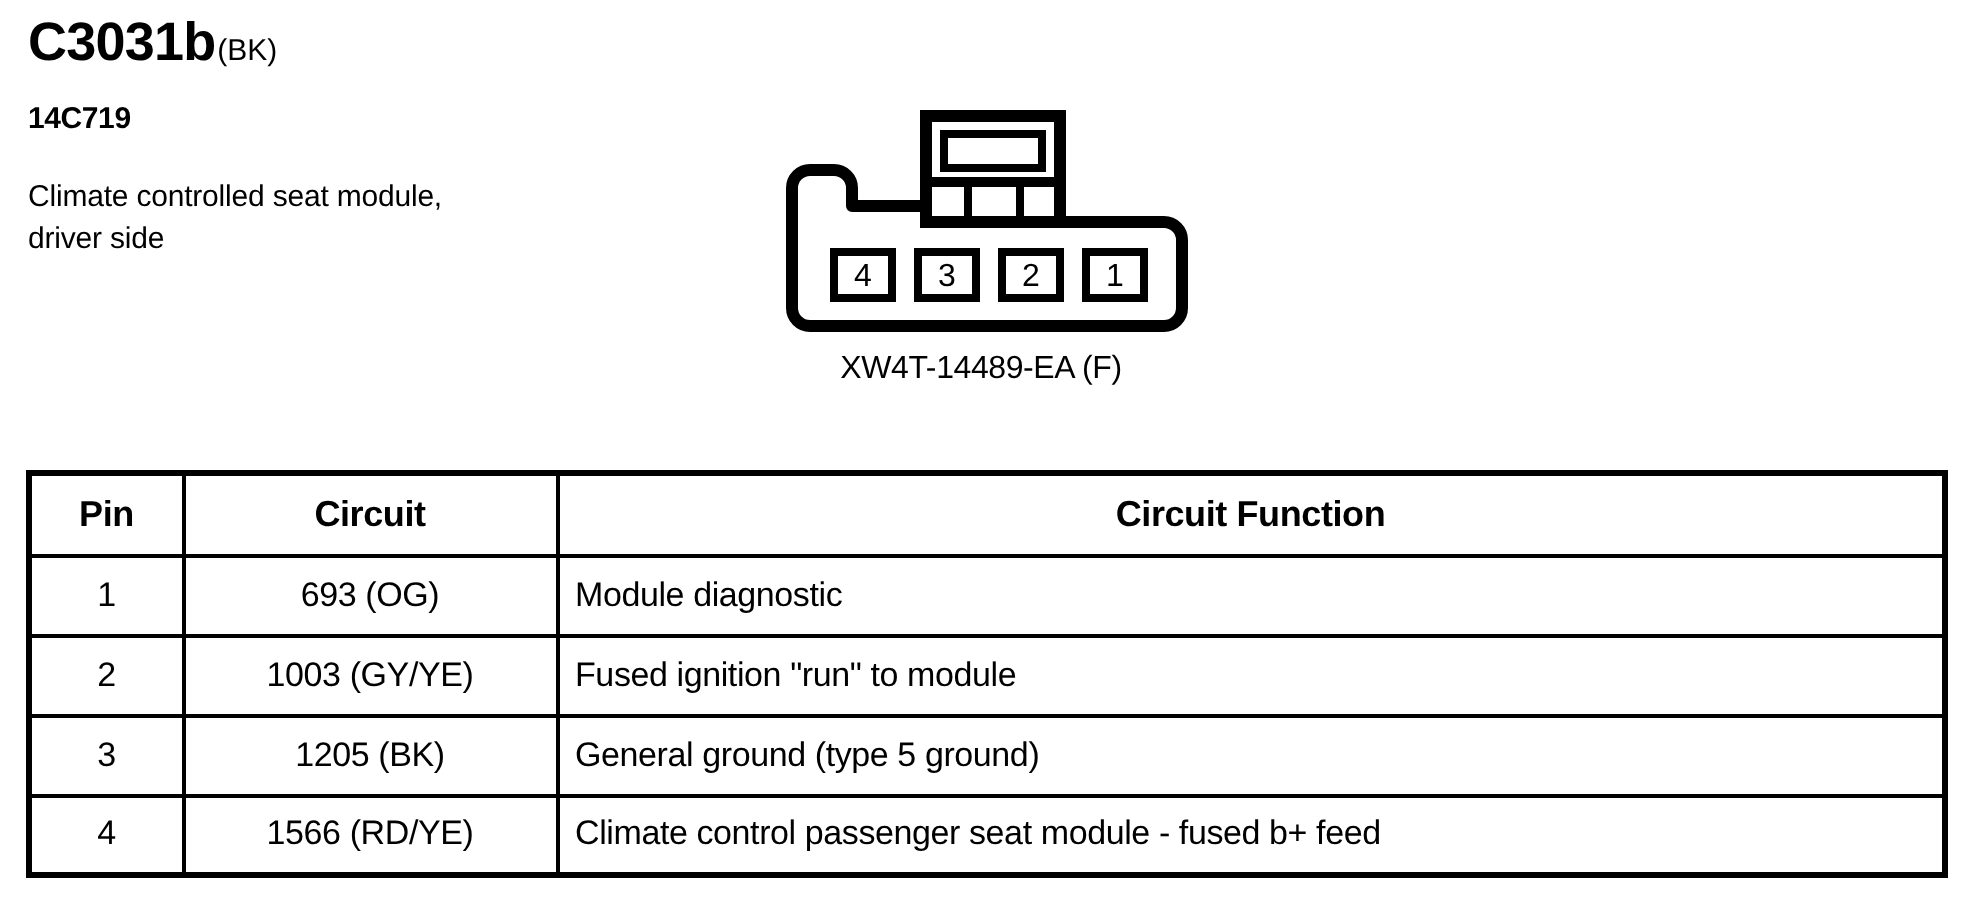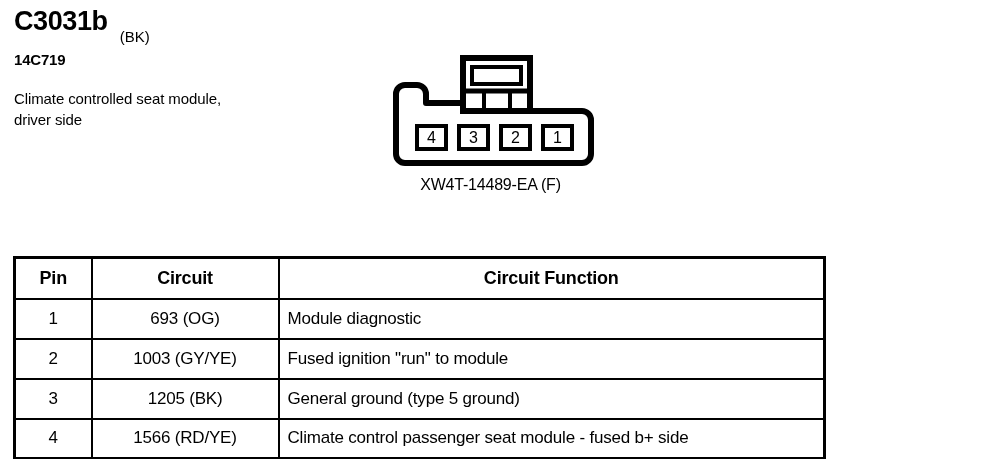--- a/index.html
+++ b/index.html
@@ -16,22 +16,22 @@
   }
 
   
   #header-block {
     position: absolute;
     left: 14px; top: 6px;
     width: 340px;
   }
   #connector-id-line {
     display: flex;
-    align-items: center;
-    gap: 12px;
+    align-items: flex-end;
+    gap: 1px;
     height: 30px;
   }
   #connector-id {
     font-size: 27px;
     font-weight: bold;
     letter-spacing: -0.4px;
     line-height: 30px;
   }
   #connector-color-code {
     font-size: 15px;
@@ -66,22 +66,22 @@
     font-size: 16px;
     letter-spacing: -0.2px;
     margin-top: 6px;
     width: 225px;
     margin-left: 8px;
   }
 
   
   #pin-table-wrap {
     position: absolute;
-    left: 13px; top: 256px;
-    width: 813px;
+    left: 13px; top: 235px;
+    width: 961px;
   }
   table#pin-table {
     border-collapse: collapse;
     width: 100%;
     table-layout: fixed;
     border: 3px solid #000;
   }
   table#pin-table th,
   table#pin-table td {
     border: 2px solid #000;
@@ -184,17 +184,17 @@
         <td class="cell-function">Fused ignition "run" to module</td>
       </tr>
       <tr>
         <td class="cell-pin">3</td>
         <td class="cell-circuit">1205 (BK)</td>
         <td class="cell-function">General ground (type 5 ground)</td>
       </tr>
       <tr>
         <td class="cell-pin">4</td>
         <td class="cell-circuit">1566 (RD/YE)</td>
-        <td class="cell-function">Climate control passenger seat module - fused b+ side</td>
+        <td class="cell-function">Climate control passenger seat module - fused b+ feed</td>
       </tr>
     </tbody>
   </table>
 </div>
 
 </body></html>

